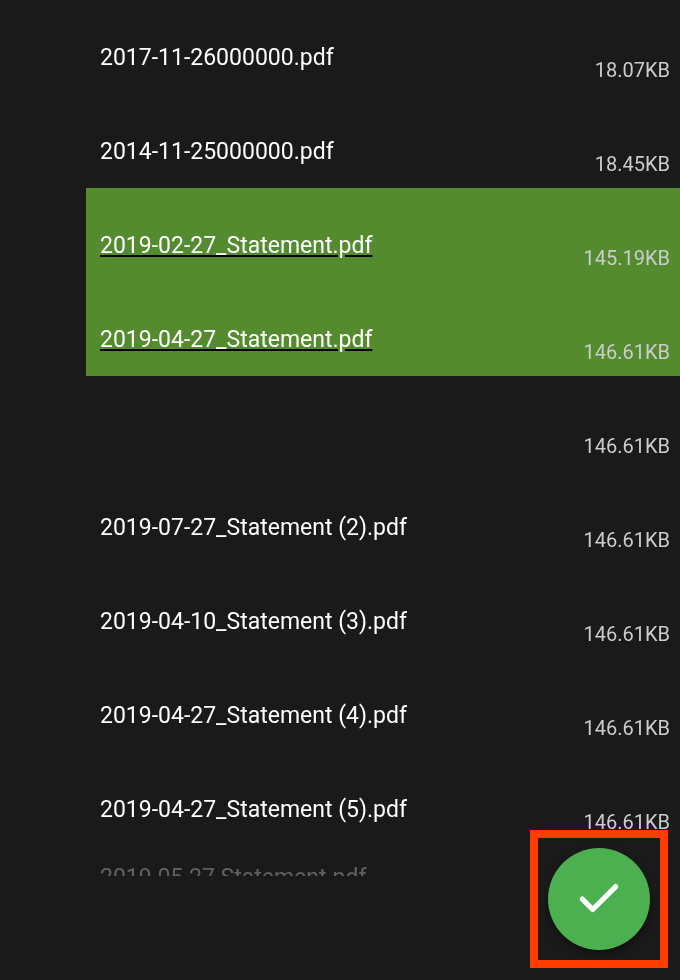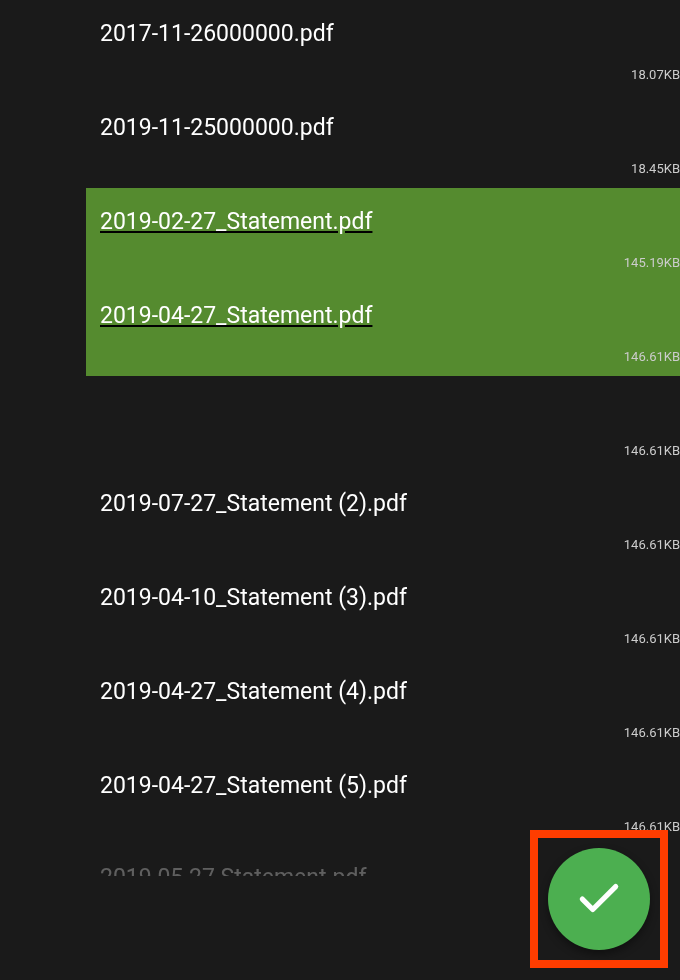--- a/index.html
+++ b/index.html
@@ -19,38 +19,38 @@
       width: 100%;
       height: 100%;
       overflow: hidden;
     }
     .file-row {
       height: 94px;
       position: relative;
       padding-left: 100px;
       display: flex;
       flex-direction: column;
-      justify-content: flex-start;
+      justify-content: center;
       padding-top: 20px;
     }
     .file-row.selected {
       background: #558b2f;
       text-decoration: underline;
     }
     .file-name {
       color: #ffffff;
       font-size: 23px;
       font-weight: 400;
       white-space: nowrap;
     }
     .file-size {
       color: #cccccc;
-      font-size: 13px;
+      font-size: 20px;
       position: absolute;
-      right: 0;
+      right: 10px;
       bottom: 12px;
     }
     .list-indent {
       position: absolute;
       left: 0;
       top: 0;
       width: 86px;
       height: 100%;
       background: #1a1a1a;
     }
@@ -100,21 +100,21 @@
 <body>
 
 <div class="file-list" id="file-list-container">
     <div class="file-row">
       <div class="list-indent"></div>
       <div class="file-name">2017-11-26000000.pdf</div>
       <div class="file-size">18.07KB</div>
     </div>
     <div class="file-row">
       <div class="list-indent"></div>
-      <div class="file-name">2019-11-25000000.pdf</div>
+      <div class="file-name">2014-11-25000000.pdf</div>
       <div class="file-size">18.45KB</div>
     </div>
     <div class="file-row selected">
       <div class="list-indent"></div>
       <div class="file-name">2019-02-27_Statement.pdf</div>
       <div class="file-size">145.19KB</div>
     </div>
     <div class="file-row selected">
       <div class="list-indent"></div>
       <div class="file-name">2019-04-27_Statement.pdf</div>

